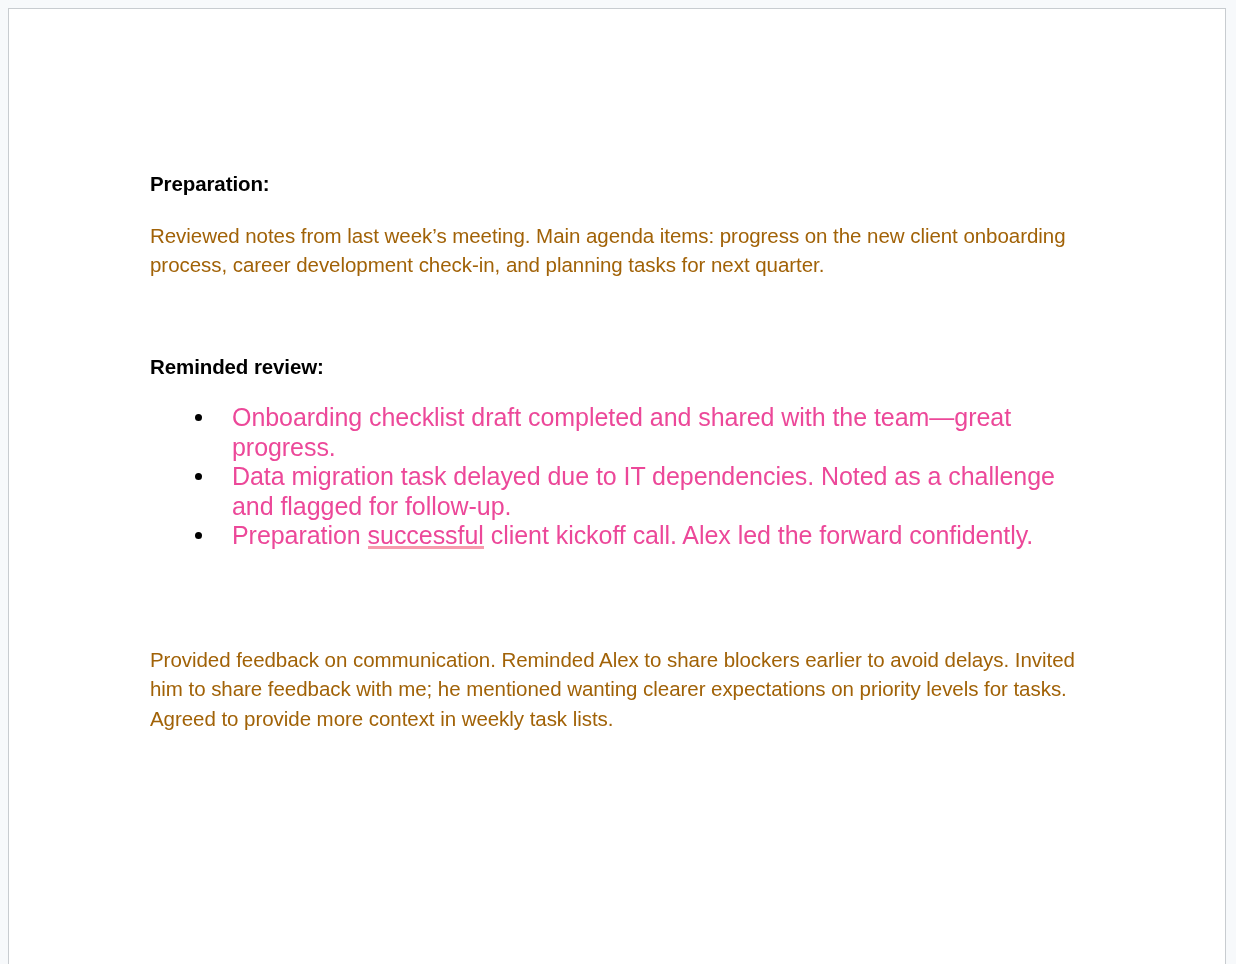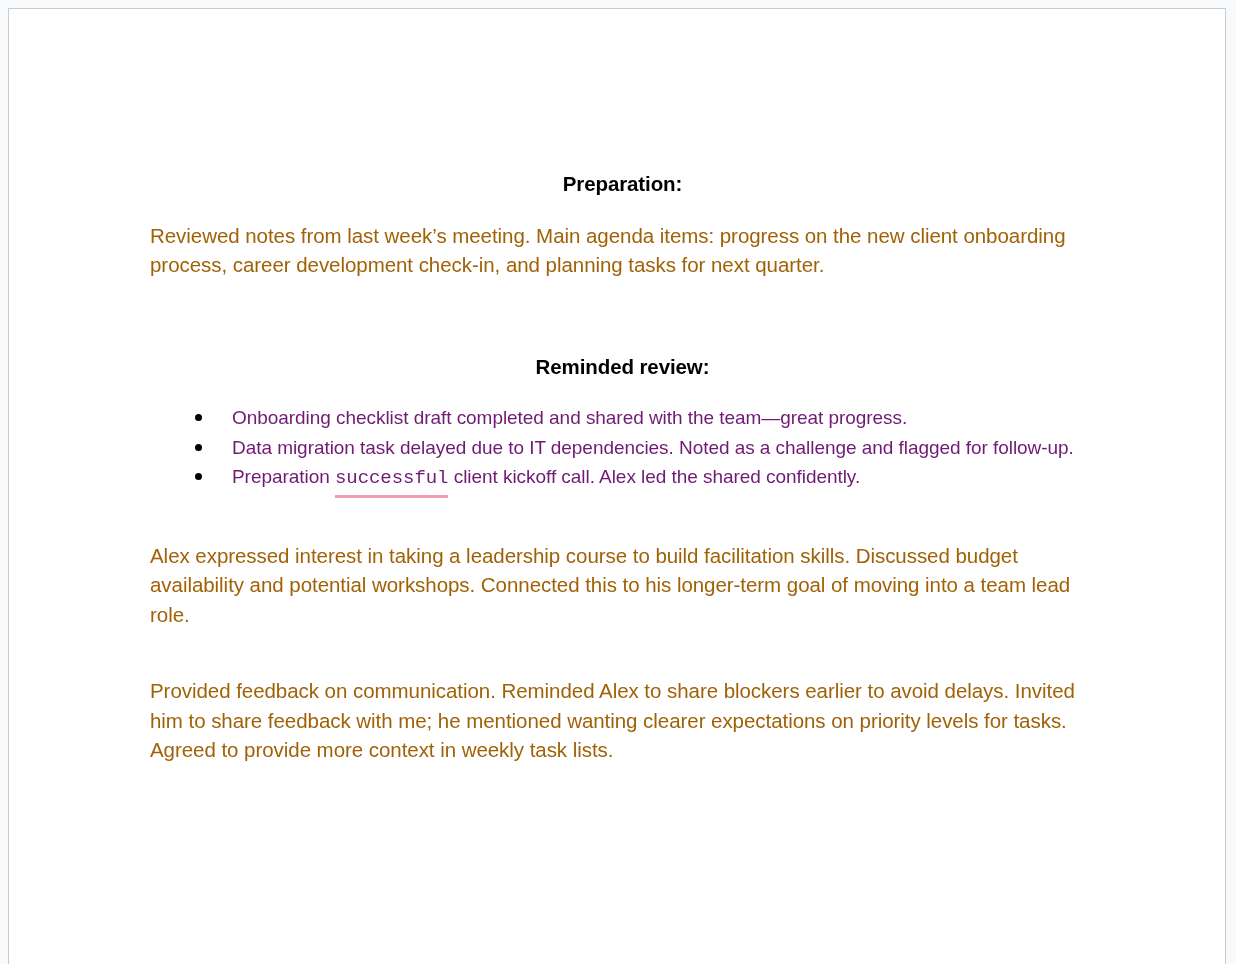--- a/index.html
+++ b/index.html
@@ -34,21 +34,20 @@
   }
 
   .heading {
     font-size: 20.5px;
     font-weight: bold;
     color: #000000;
     line-height: 1.45;
     margin: 0;
     padding: 0;
     letter-spacing: -0.1px;
-    text-align: center;
   }
 
   .para {
     font-size: 20.5px;
     font-weight: normal;
     color: #a16207;
     line-height: 29.5px;
     margin: 0;
     padding: 0;
     letter-spacing: -0.05px;
@@ -58,40 +57,39 @@
   .gap-after-para    { height: 25px; }
 
   .bullet-list {
     list-style: none;
     margin: 0;
     padding: 0;
   }
   .bullet-list li {
     position: relative;
     padding-left: 82px;
-    font-size: 19px;
+    font-size: 25px;
     line-height: 29.5px;
-    color: #701a75;
+    color: #ec4899;
     letter-spacing: -0.05px;
   }
   .bullet-list li .dot {
     position: absolute;
     left: 45px;
     top: 11px;
     width: 7px;
     height: 7px;
     border-radius: 50%;
     background: #000000;
   }
 
   .suggest-underline {
     display: inline;
     box-shadow: inset 0 -3px 0 0 #f79aad;
-    padding-bottom: 9px;
-    font-family: Liberation Mono, monospace;
+    padding-bottom: 0;
   }
 
   .caret {
     display: inline-block;
     width: 2px;
     height: 21px;
     background: #000000;
     vertical-align: -3px;
     margin-left: 0px;
   }
@@ -116,26 +114,25 @@
       <li>
         <span class="dot"></span>
         <span>Onboarding checklist draft completed and shared with the team—great progress.</span>
       </li>
       <li>
         <span class="dot"></span>
         <span>Data migration task delayed due to IT dependencies. Noted as a challenge and flagged for follow-up.</span>
       </li>
       <li>
         <span class="dot"></span>
-        <span>Preparation </span><span class="suggest-underline">successful</span><span> client kickoff call. Alex led the shared confidently.</span>
+        <span>Preparation </span><span class="suggest-underline">successful</span><span> client kickoff call. Alex led the forward confidently.</span>
       </li>
     </ul>
     <div class="gap-after-para"></div>
 
     <div class="gap-after-heading"></div>
-    <div class="para">Alex expressed interest in taking a leadership course to build facilitation skills. Discussed budget availability and potential workshops. Connected this to his longer-term goal of moving into a team lead role.</div>
     <div class="gap-after-para"></div>
 
     <div class="gap-after-heading"></div>
     <div class="para">Provided feedback on communication. Reminded Alex to share blockers earlier to avoid delays. Invited him to share feedback with me; he mentioned wanting clearer expectations on priority levels for tasks. Agreed to provide more context in weekly task lists.</div>
 
   </div>
 </div>
 
 </body></html>

